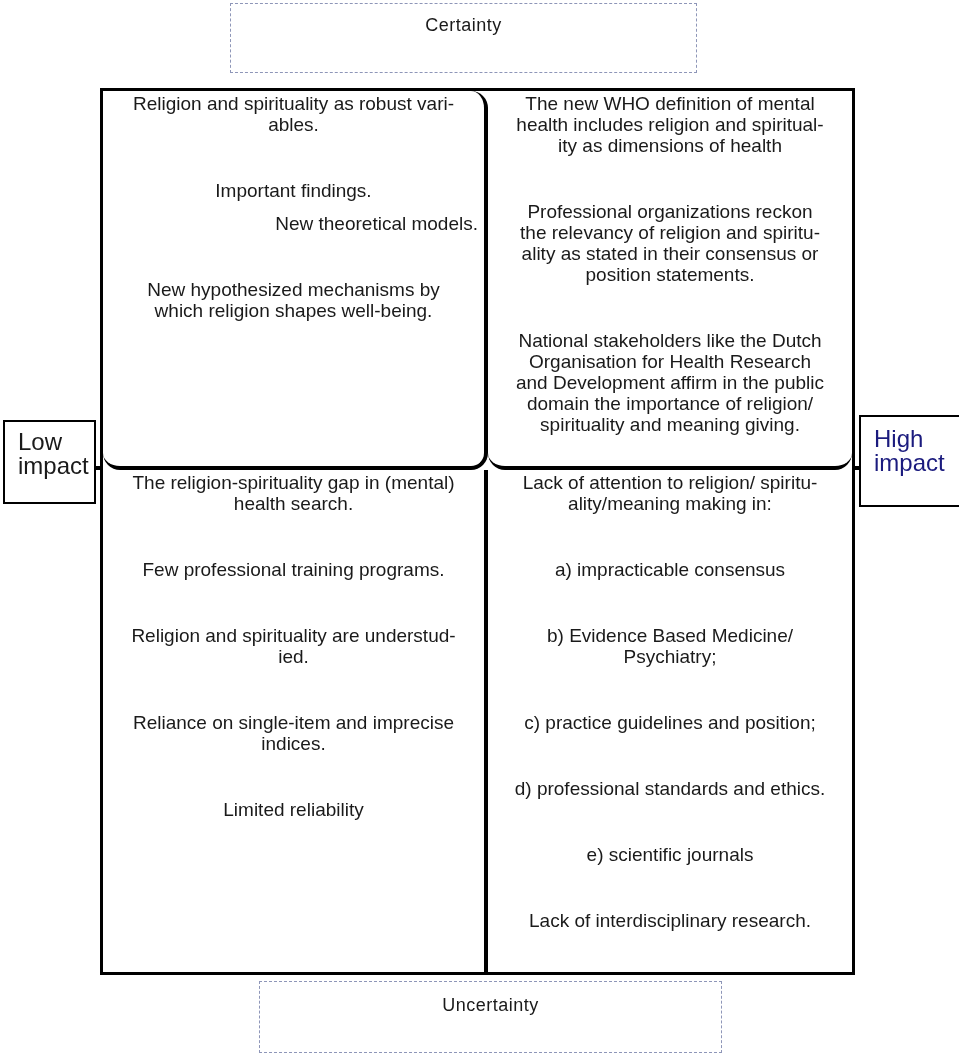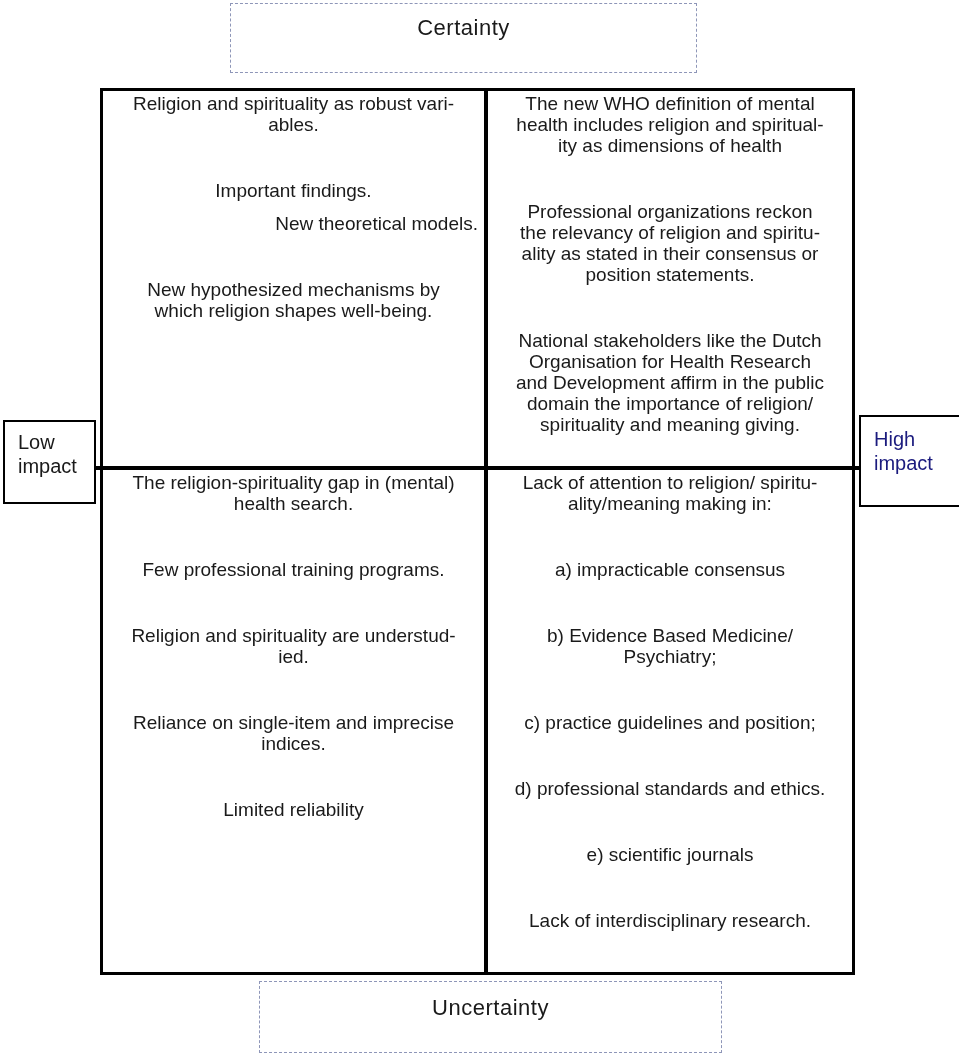--- a/index.html
+++ b/index.html
@@ -12,32 +12,32 @@
     color: var(--text, #1a1a1a);
     overflow: hidden;
   }
 
   
   .dashed-box {
     position: absolute;
     box-sizing: border-box;
     border: 1px dashed var(--dashed-border, #8e96b8);
     text-align: center;
-    font-size: 22px;
+    font-size: 18px;
     letter-spacing: 0.5px;
   }
   .dashed-box.certainty   { left: 230px; top: 3px;   width: 467px; height: 70px; padding-top: 11px; }
   .dashed-box.uncertainty { left: 259px; top: 981px; width: 463px; height: 72px; padding-top: 13px; }
 
   
   .impact-box {
     position: absolute;
     box-sizing: border-box;
     border: 2px solid var(--solid-border, #000000);
-    font-size: 20px;
+    font-size: 24px;
     line-height: 24px;
     background: #fff;
   }
   .impact-box.low  { left: 3px;   top: 420px; width: 93px; height: 84px; padding: 8px 0 0 13px; }
   .impact-box.high { left: 859px; top: 415px; width: 118px; height: 92px; padding: 10px 0 0 13px;
                      color: var(--high-impact-text, #1b1b7e); }
   .impact-box span { white-space: pre-line; }
 
   
   .wing { position: absolute; top: 466px; height: 4px; background: var(--solid-border, #000000); }
@@ -58,21 +58,21 @@
   }
   .cell {
     box-sizing: border-box;
     padding: 2px 6px 0 6px;
     text-align: center;
     font-size: 19px;
     line-height: 21px;
     overflow: hidden;
   }
   .cell.tl, .cell.bl { border-right: 4px solid var(--solid-border, #000000); }
-  .cell.tl, .cell.tr { border-bottom: 4px solid var(--solid-border, #000000); }
+  .cell.tl, .cell.tr { border-bottom: 4px solid var(--solid-border, #000000); border-radius: 17px; }
   .cell p { margin: 45px 0 0 0; white-space: pre-line; }
   .cell p:first-child { margin-top: 0; }
   .cell p.tight { margin-top: 12px; text-align: right; }
 </style>
 </head>
 <body>
 
 <div class="page">
 
   <div class="dashed-box certainty">

